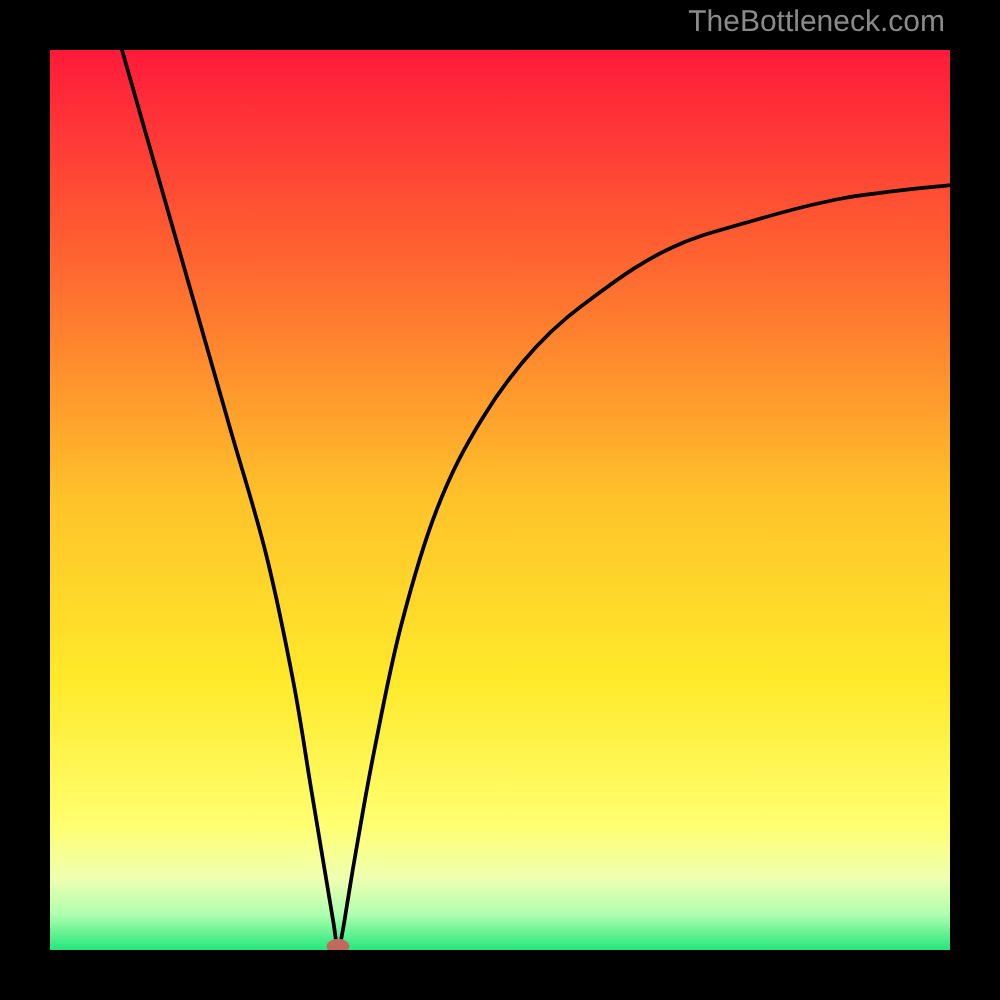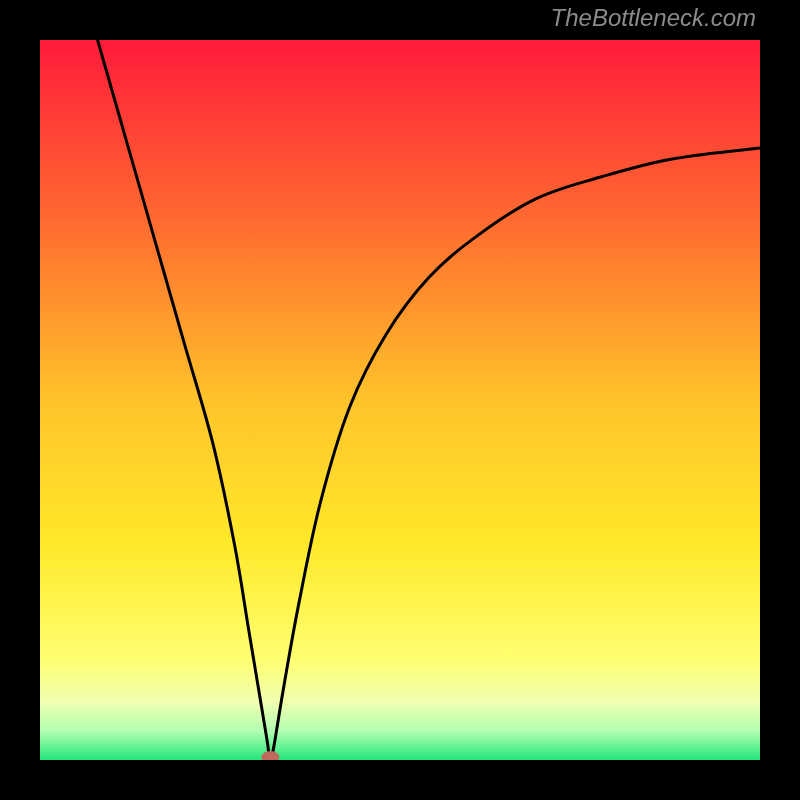--- a/index.html
+++ b/index.html
@@ -9,21 +9,20 @@
     height: 800px;
     background: #000;
     font-family: Arial, Helvetica, sans-serif;
     overflow: hidden;
   }
   .frame {
     position: relative;
     width: 800px;
     height: 567px;
     background: #000;
-    font-style: italic;
   }
   .plot-area {
     position: absolute;
     left: 40px;
     top: 40px;
     width: 720px;
     height: 720px;
   }
   .gradient-bg {
     position: absolute;

